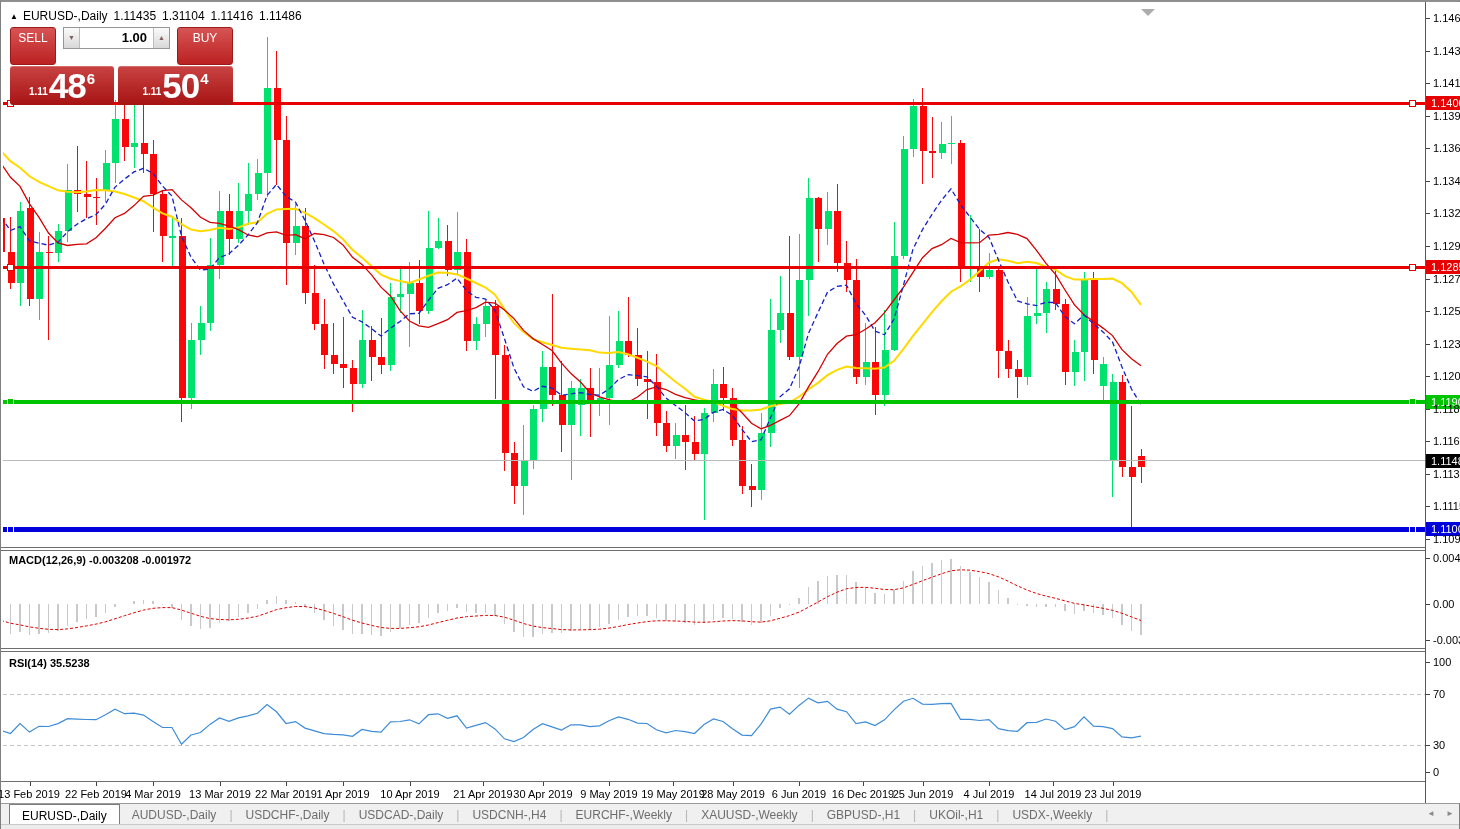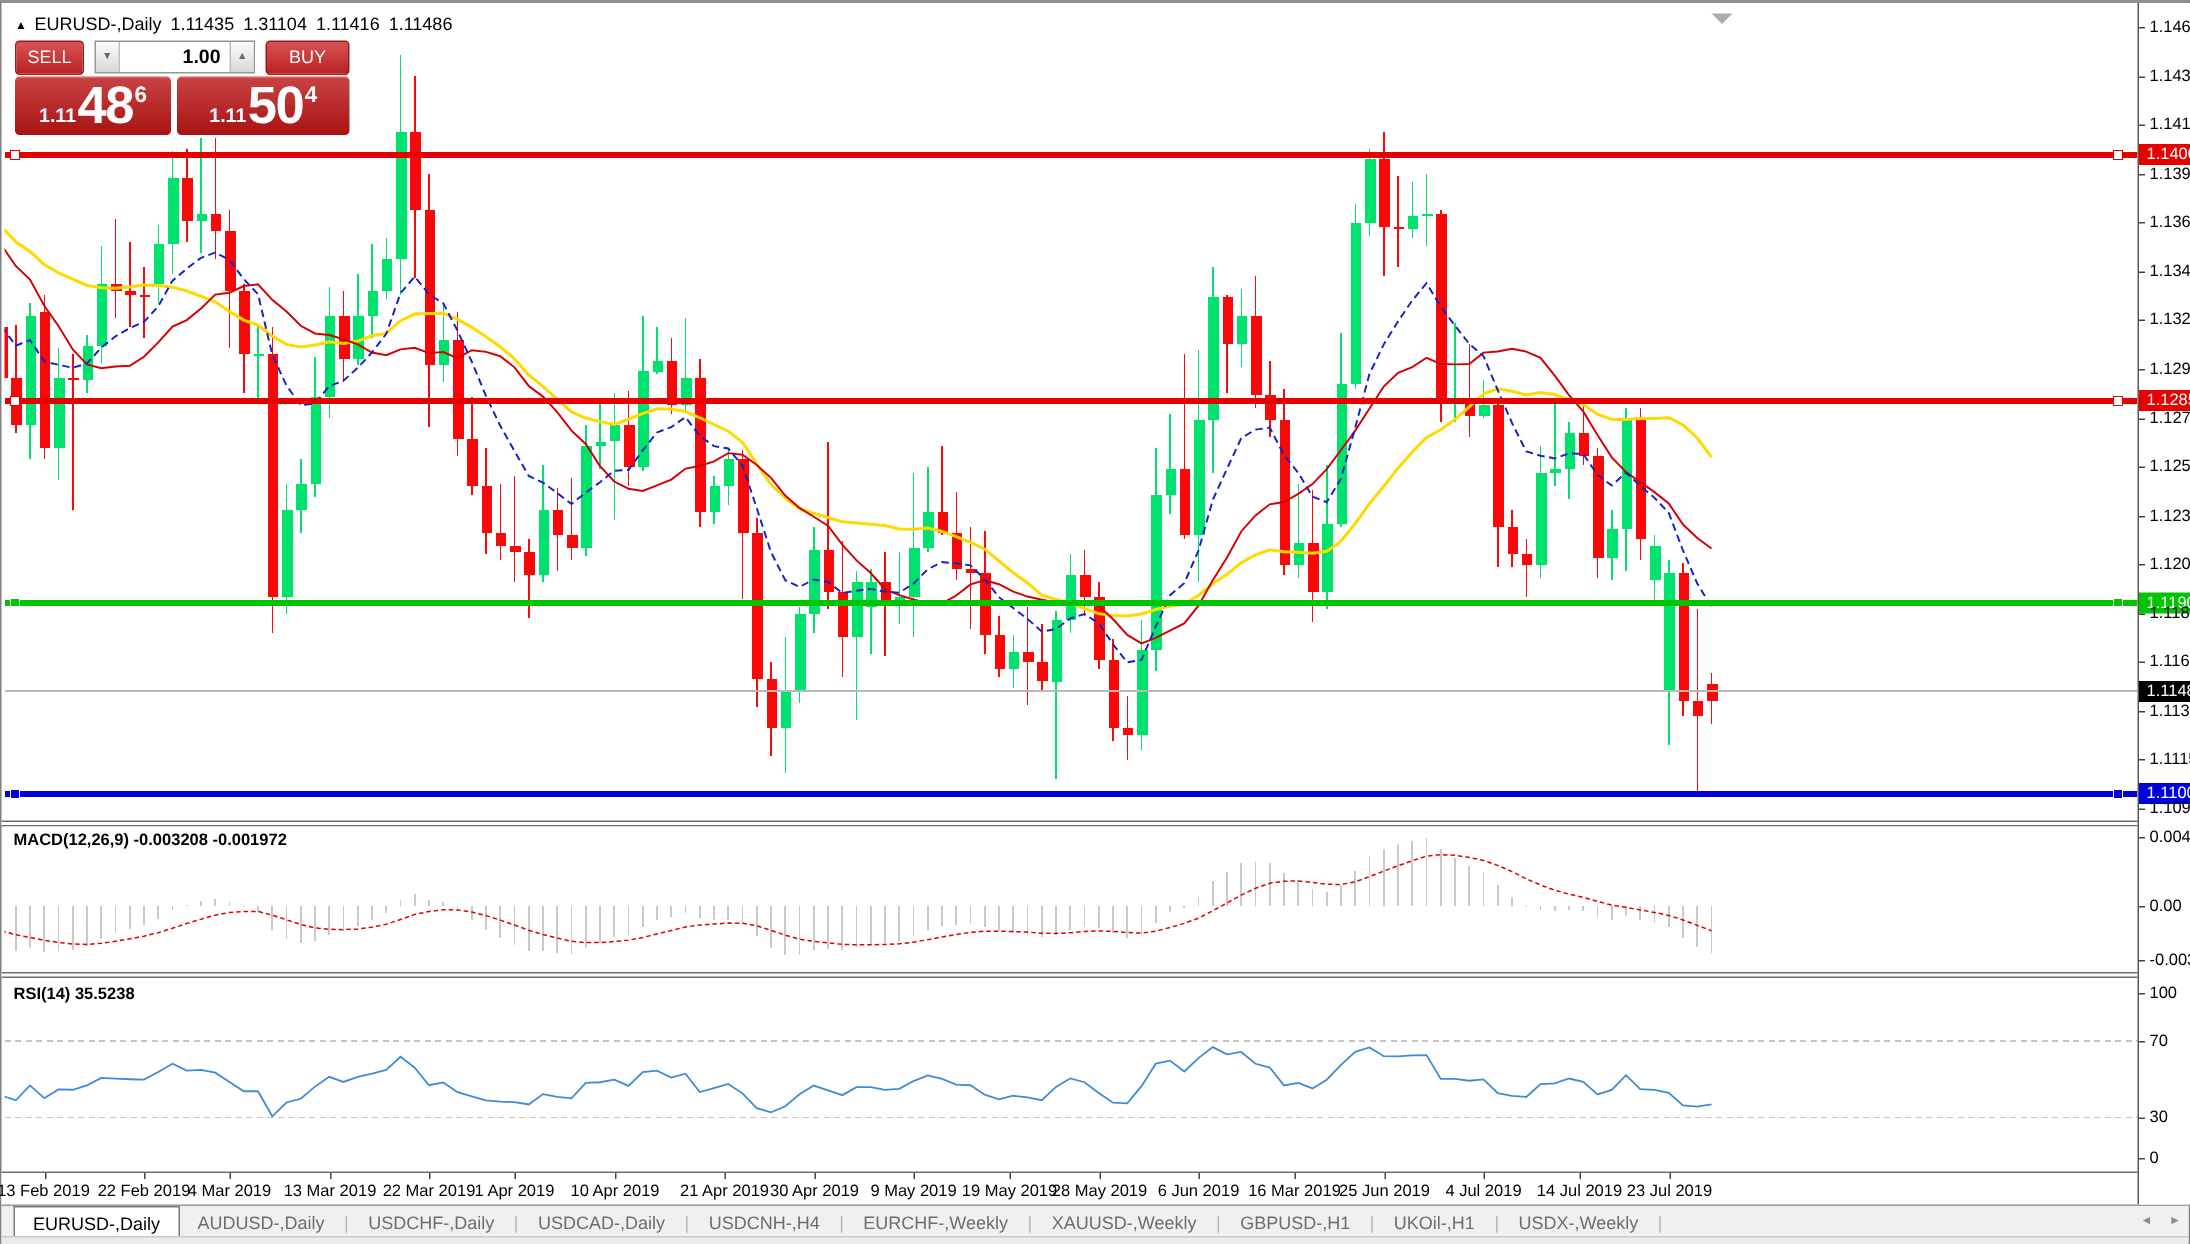--- a/index.html
+++ b/index.html
@@ -33,36 +33,36 @@
   #date-axis { position:absolute; left:0; top:780px; width:1424px; height:21px; background:#fff; }
   .dtk { position:absolute; top:0; width:1px; height:4px; background:#444; }
   .dtl { position:absolute; top:6px; width:74px; text-align:center; font-size:11px; color:#000; white-space:nowrap; }
 
   
   #hdr { position:absolute; left:9px; top:7px; z-index:6; font-size:12px; color:#000; }
   #hdr .tri { font-size:8px; vertical-align:1px; margin-right:5px; }
   #hdr span.v { margin-left:6px; }
 
   #panel { position:absolute; left:9px; top:25px; width:223px; z-index:6; }
-  .row1 { display:flex; height:23px; }
+  .row1 { display:flex; height:38px; }
   .tbtn { width:46px; color:#fff; font-size:12px; text-align:center; line-height:21px;
           background:linear-gradient(#d75454,#bb2121); border:1px solid #9c1a1a; border-radius:3px; }
   .tbtn.buy { width:56px; }
   .vol-group { flex:1; display:flex; margin:0 7px; height:22px; border:1px solid #969696; background:#fff; }
   .step { width:16px; text-align:center; font-size:7px; line-height:20px; color:#7d6060;
           background:linear-gradient(#fbfbfb,#d8d8d8); }
   .step.dn { border-right:1px solid #bdbdbd; }
   .step.up { border-left:1px solid #bdbdbd; }
   .vol-val { flex:1; text-align:right; padding-right:6px; font-size:13px; font-weight:bold; line-height:20px; color:#000; }
   .row2 { display:flex; margin-top:1px; height:39px; }
   .pbox { border-radius:3px; color:#fff; display:flex; align-items:center; justify-content:center;
           background:linear-gradient(#c94343,#a71313); box-shadow:inset 0 1px 0 rgba(255,255,255,.22); }
   .pbox.bid { width:104px; margin-right:4px; }
   .pbox.ask { width:115px; }
-  .pfx { font-size:13px; font-weight:bold; margin-top:11px; margin-right:1px; }
+  .pfx { font-size:10px; font-weight:bold; margin-top:11px; margin-right:1px; }
   .big { font-size:35px; font-weight:bold; line-height:32px; letter-spacing:-1px; }
   .pip { font-size:15px; font-weight:bold; margin-bottom:15px; margin-left:1px; }
 
   
   #tabs { position:absolute; left:0; right:0; top:801px; height:21px; background:#f0f0f0;
           border-top:1px solid #9a9a9a; display:flex; align-items:stretch; padding-left:8px;
           font-size:12px; overflow:hidden; }
   .tab { padding:4px 12px 0; color:#6d6d6d; white-space:nowrap; }
   .tab.active { background:#fff; border:1px solid #7d7d7d; border-bottom:none; color:#000; }
   .sep { color:#b5b5b5; padding:4px 1px 0; }
@@ -529,21 +529,21 @@
       <div class="dtl" style="left: 505px;">30 Apr 2019</div>
       <div class="dtk" style="left: 608px;"></div>
       <div class="dtl" style="left: 571px;">9 May 2019</div>
       <div class="dtk" style="left: 672px;"></div>
       <div class="dtl" style="left: 635px; text-align: center;">19 May 2019</div>
       <div class="dtk" style="left: 732px;"></div>
       <div class="dtl" style="left: 695px;">28 May 2019</div>
       <div class="dtk" style="left: 798px;"></div>
       <div class="dtl" style="left: 761px;">6 Jun 2019</div>
       <div class="dtk" style="left: 862px;"></div>
-      <div class="dtl" style="left: 825px;">16 Mar 2019</div>
+      <div class="dtl" style="left: 825px;">16 Dec 2019</div>
       <div class="dtk" style="left: 922px;"></div>
       <div class="dtl" style="left: 885px;">25 Jun 2019</div>
       <div class="dtk" style="left: 988px;"></div>
       <div class="dtl" style="left: 951px;">4 Jul 2019</div>
       <div class="dtk" style="left: 1052px;"></div>
       <div class="dtl" style="left: 1015px;">14 Jul 2019</div>
       <div class="dtk" style="left: 1112px;"></div>
       <div class="dtl" style="left: 1075px;">23 Jul 2019</div>
     </div>
 

